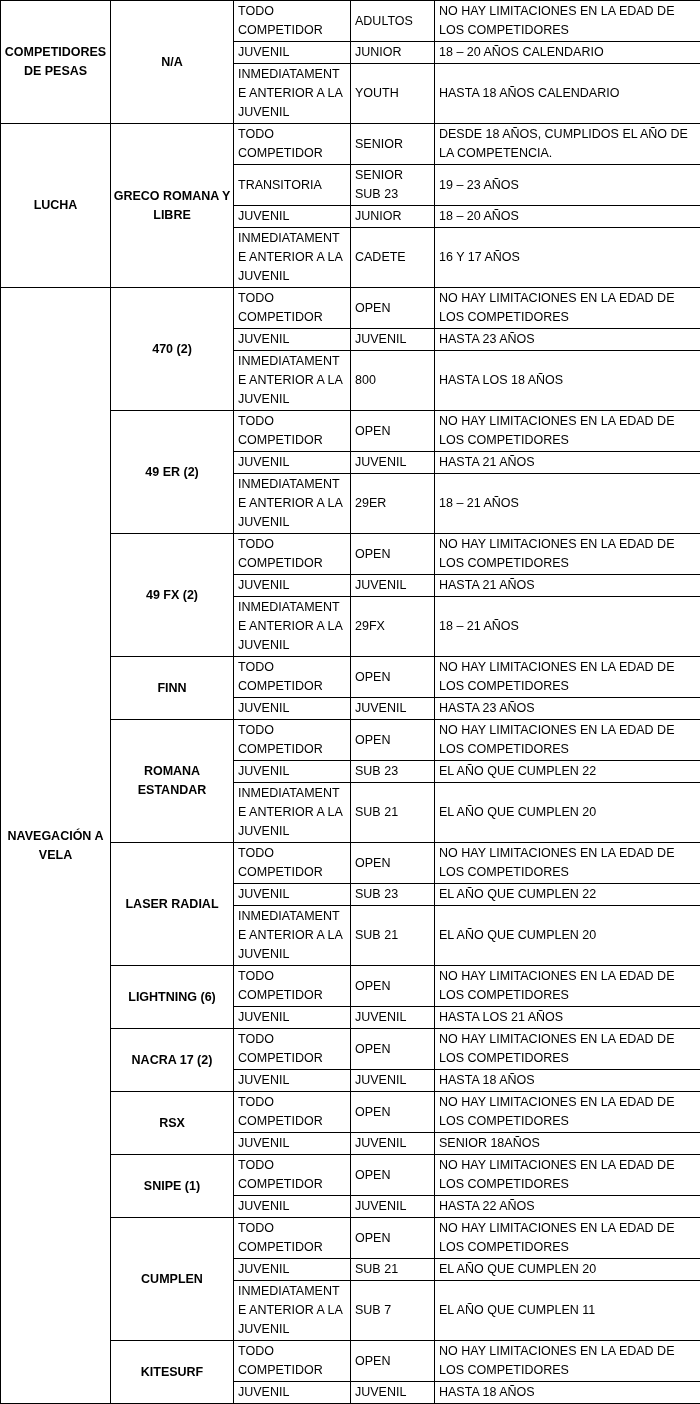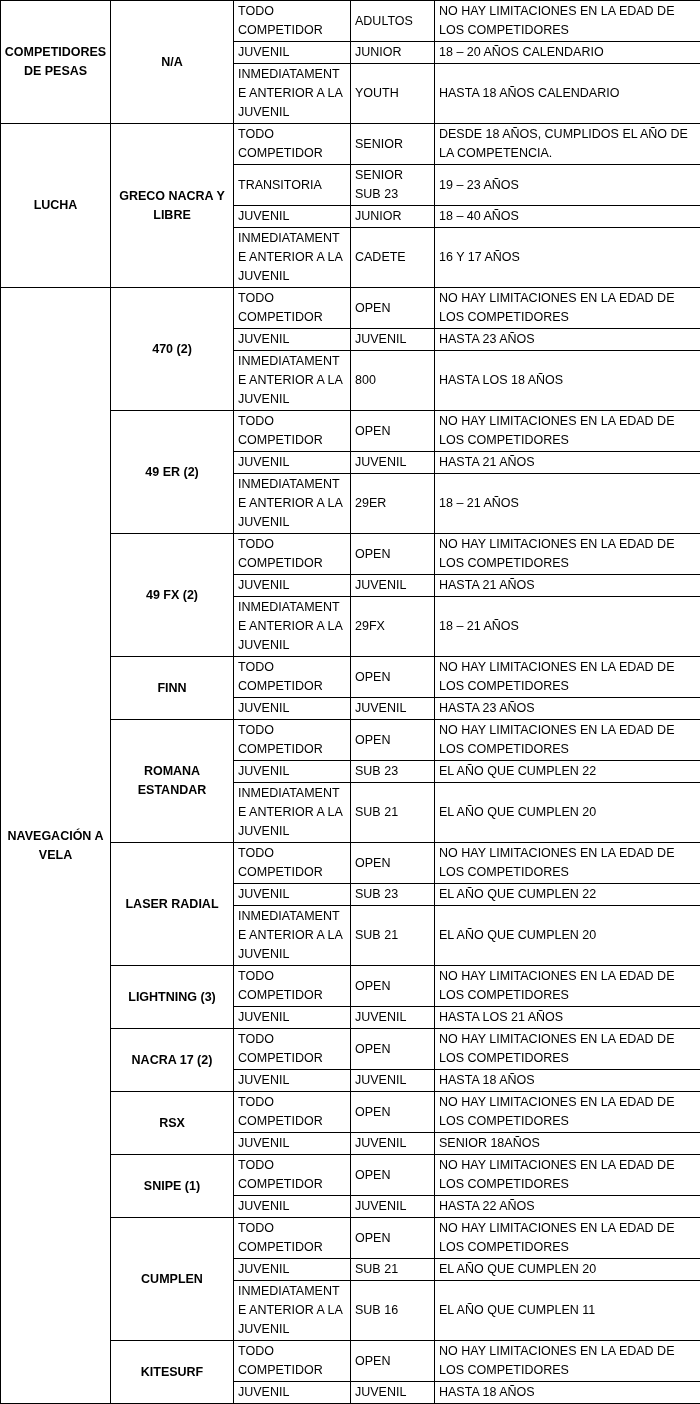--- a/index.html
+++ b/index.html
@@ -55,34 +55,34 @@
         <td class="cat" data-name="category-cell">JUNIOR</td>
         <td class="age" data-name="age-limit-cell">18 – 20 AÑOS CALENDARIO</td>
       </tr>
       <tr data-name="table-row">
         <td class="ctype" data-name="competitor-type-cell">INMEDIATAMENTE ANTERIOR A LA JUVENIL</td>
         <td class="cat" data-name="category-cell">YOUTH</td>
         <td class="age" data-name="age-limit-cell">HASTA 18 AÑOS CALENDARIO</td>
       </tr>
       <tr data-name="table-row">
         <td class="sport" data-name="sport-cell" rowspan="4">LUCHA</td>
-        <td class="modality" data-name="modality-cell" rowspan="4">GRECO NACRA Y LIBRE</td>
+        <td class="modality" data-name="modality-cell" rowspan="4">GRECO ROMANA Y LIBRE</td>
         <td class="ctype" data-name="competitor-type-cell">TODO COMPETIDOR</td>
         <td class="cat" data-name="category-cell">SENIOR</td>
         <td class="age" data-name="age-limit-cell">DESDE 18 AÑOS, CUMPLIDOS EL AÑO DE LA COMPETENCIA.</td>
       </tr>
       <tr data-name="table-row">
         <td class="ctype" data-name="competitor-type-cell">TRANSITORIA</td>
         <td class="cat" data-name="category-cell">SENIOR SUB 23</td>
         <td class="age" data-name="age-limit-cell">19 – 23 AÑOS</td>
       </tr>
       <tr data-name="table-row">
         <td class="ctype" data-name="competitor-type-cell">JUVENIL</td>
         <td class="cat" data-name="category-cell">JUNIOR</td>
-        <td class="age" data-name="age-limit-cell">18 – 40 AÑOS</td>
+        <td class="age" data-name="age-limit-cell">18 – 20 AÑOS</td>
       </tr>
       <tr data-name="table-row">
         <td class="ctype" data-name="competitor-type-cell">INMEDIATAMENTE ANTERIOR A LA JUVENIL</td>
         <td class="cat" data-name="category-cell">CADETE</td>
         <td class="age" data-name="age-limit-cell">16 Y 17 AÑOS</td>
       </tr>
       <tr data-name="table-row">
         <td class="sport" data-name="sport-cell" rowspan="30">NAVEGACIÓN A VELA</td>
         <td class="modality" data-name="modality-cell" rowspan="3">470 (2)</td>
         <td class="ctype" data-name="competitor-type-cell">TODO COMPETIDOR</td>
@@ -168,21 +168,21 @@
         <td class="ctype" data-name="competitor-type-cell">JUVENIL</td>
         <td class="cat" data-name="category-cell">SUB 23</td>
         <td class="age" data-name="age-limit-cell">EL AÑO QUE CUMPLEN 22</td>
       </tr>
       <tr data-name="table-row">
         <td class="ctype" data-name="competitor-type-cell">INMEDIATAMENTE ANTERIOR A LA JUVENIL</td>
         <td class="cat" data-name="category-cell">SUB 21</td>
         <td class="age" data-name="age-limit-cell">EL AÑO QUE CUMPLEN 20</td>
       </tr>
       <tr data-name="table-row">
-        <td class="modality" data-name="modality-cell" rowspan="2">LIGHTNING (3)</td>
+        <td class="modality" data-name="modality-cell" rowspan="2">LIGHTNING (6)</td>
         <td class="ctype" data-name="competitor-type-cell">TODO COMPETIDOR</td>
         <td class="cat" data-name="category-cell">OPEN</td>
         <td class="age" data-name="age-limit-cell">NO HAY LIMITACIONES EN LA EDAD DE LOS COMPETIDORES</td>
       </tr>
       <tr data-name="table-row">
         <td class="ctype" data-name="competitor-type-cell">JUVENIL</td>
         <td class="cat" data-name="category-cell">JUVENIL</td>
         <td class="age" data-name="age-limit-cell">HASTA LOS 21 AÑOS</td>
       </tr>
       <tr data-name="table-row">
@@ -224,21 +224,21 @@
         <td class="cat" data-name="category-cell">OPEN</td>
         <td class="age" data-name="age-limit-cell">NO HAY LIMITACIONES EN LA EDAD DE LOS COMPETIDORES</td>
       </tr>
       <tr data-name="table-row">
         <td class="ctype" data-name="competitor-type-cell">JUVENIL</td>
         <td class="cat" data-name="category-cell">SUB 21</td>
         <td class="age" data-name="age-limit-cell">EL AÑO QUE CUMPLEN 20</td>
       </tr>
       <tr data-name="table-row">
         <td class="ctype" data-name="competitor-type-cell">INMEDIATAMENTE ANTERIOR A LA JUVENIL</td>
-        <td class="cat" data-name="category-cell">SUB 16</td>
+        <td class="cat" data-name="category-cell">SUB 7</td>
         <td class="age" data-name="age-limit-cell">EL AÑO QUE CUMPLEN 11</td>
       </tr>
       <tr data-name="table-row">
         <td class="modality" data-name="modality-cell" rowspan="2">KITESURF</td>
         <td class="ctype" data-name="competitor-type-cell">TODO COMPETIDOR</td>
         <td class="cat" data-name="category-cell">OPEN</td>
         <td class="age" data-name="age-limit-cell">NO HAY LIMITACIONES EN LA EDAD DE LOS COMPETIDORES</td>
       </tr>
       <tr data-name="table-row">
         <td class="ctype" data-name="competitor-type-cell">JUVENIL</td>

